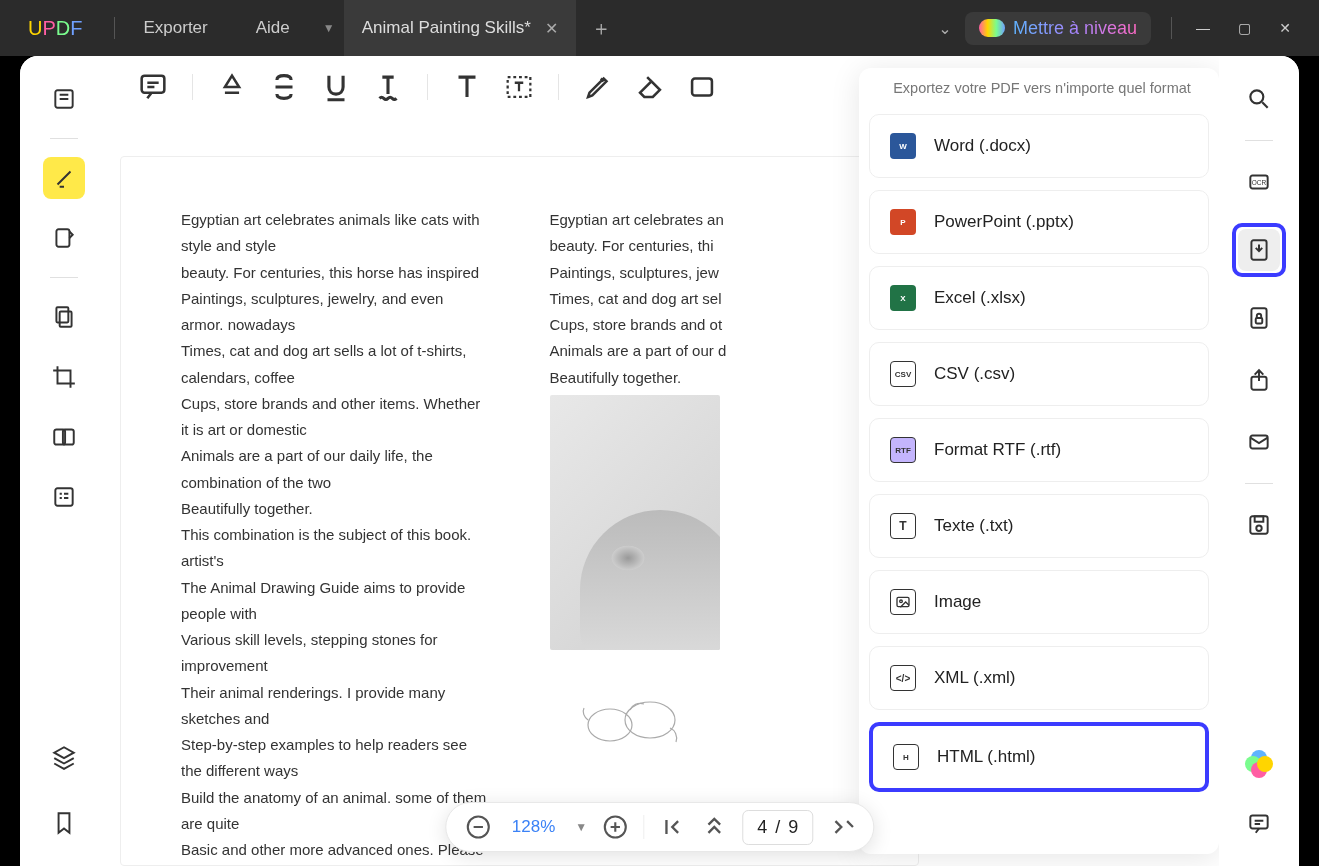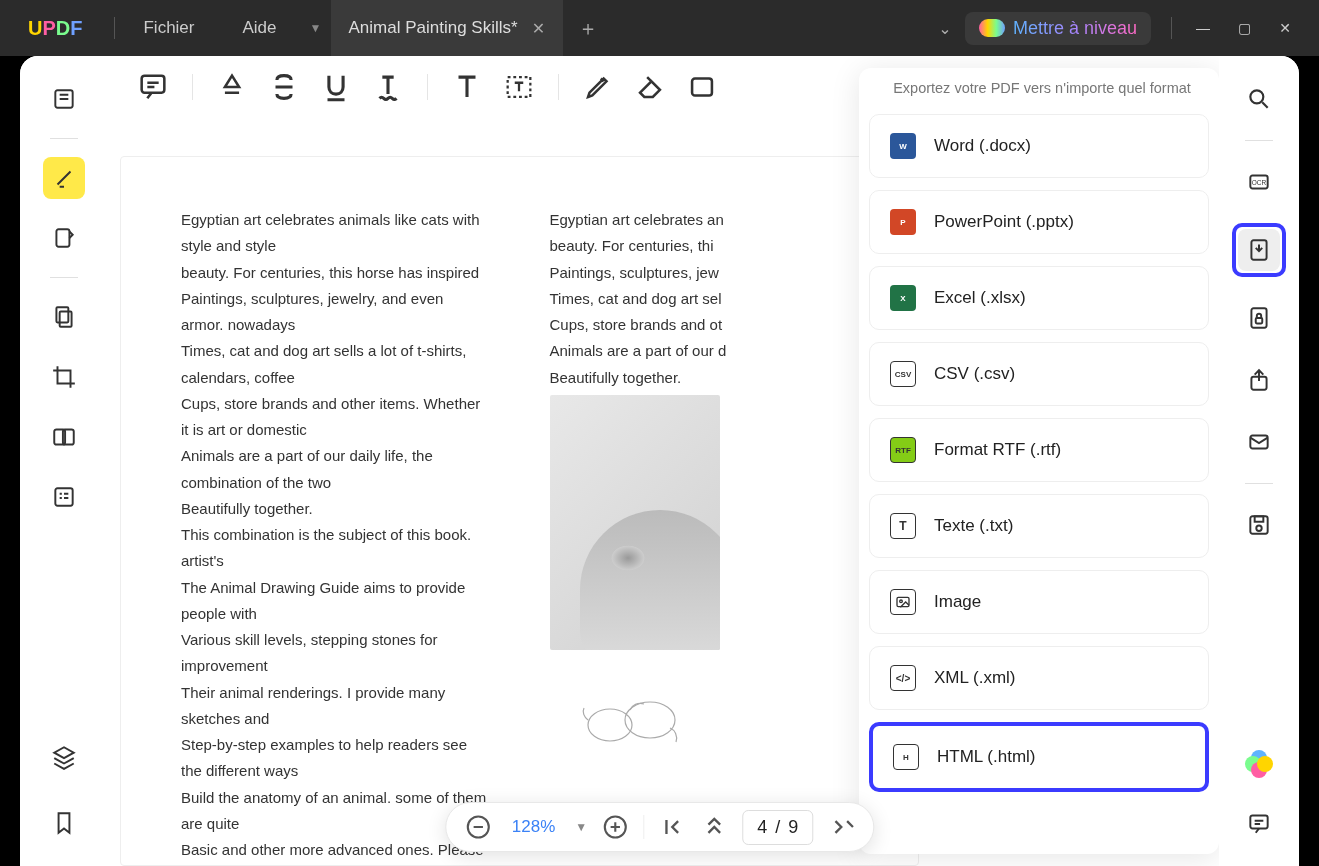--- a/index.html
+++ b/index.html
@@ -1,19 +1,19 @@
 <!DOCTYPE html>
 <html><head>
 <meta charset="utf-8">
 <style>
 * { margin: 0; padding: 0; box-sizing: border-box; font-family: -apple-system, BlinkMacSystemFont, "Segoe UI", sans-serif; }
 body { width: 1319px; height: 866px; background: #000; overflow: hidden; }
 
 .titlebar { height: 56px; background: #2b2b2b; display: flex; align-items: center; color: #ccc; }
-.logo { padding: 0 28px; font-weight: 700; font-size: 20px; }
+.logo { padding: 0 28px; font-weight: 400; font-size: 20px; }
 .logo .u { color: #ffd500; }
 .logo .p { color: #ff5ea3; }
 .logo .d { color: #7afc8e; }
 .logo .f { color: #6fa0ff; }
 .menu-sep { width: 1px; height: 22px; background: #555; margin: 0 4px; }
 .menu-item { padding: 0 24px; font-size: 17px; cursor: pointer; }
 .tab-drop { width: 30px; text-align: center; color: #888; font-size: 12px; }
 .tab { background: #3a3a3a; display: flex; align-items: center; padding: 0 18px; height: 73px; gap: 14px; font-size: 17px; color: #ddd; }
 .tab-close { color: #aaa; font-size: 16px; }
 .tab-add { width: 50px; text-align: center; font-size: 20px; color: #aaa; }
@@ -71,21 +71,21 @@
 .flower .p2{ background:#7afc8e; top:6px; left:0;}
 .flower .p3{ background:#ff5ea3; top:12px; left:6px;}
 .flower .p4{ background:#ffd500; top:6px; left:12px;}
 </style>
 </head>
 <body>
 
 <div class="titlebar">
   <div class="logo"><span class="u">U</span><span class="p">P</span><span class="d">D</span><span class="f">F</span></div>
   <div class="menu-sep"></div>
-  <div class="menu-item">Fichier</div>
+  <div class="menu-item">Exporter</div>
   <div class="menu-item">Aide</div>
   <div class="tab-drop">▼</div>
   <div class="tab">
     <span>Animal Painting Skills*</span>
     <span class="tab-close">✕</span>
   </div>
   <div class="tab-add">＋</div>
   <div class="tab-spacer"></div>
   <div class="tab-chevron">⌄</div>
   <div class="upgrade">
@@ -276,21 +276,21 @@
       </div>
     <div class="export-item">
         <div class="fmt-icon" style="background:#217346">X</div>
         <span>Excel (.xlsx)</span>
       </div>
     <div class="export-item">
         <div class="fmt-icon" style="background:#fff;border:1.5px solid #333;color:#333">CSV</div>
         <span>CSV (.csv)</span>
       </div>
     <div class="export-item">
-        <div class="fmt-icon" style="background:#84cc16;border:1.5px solid #333;color:#333">RTF</div>
+        <div class="fmt-icon" style="background:#c4b5fd;border:1.5px solid #333;color:#333">RTF</div>
         <span>Format RTF (.rtf)</span>
       </div>
     <div class="export-item">
         <div class="fmt-icon" style="background:#fff;border:1.5px solid #333;color:#333;font-size:12px">T</div>
         <span>Texte (.txt)</span>
       </div>
     <div class="export-item">
         <div class="fmt-icon" style="background:#fff;border:1.5px solid #333">
           <svg width="16" height="16" viewBox="0 0 24 24" fill="none" stroke="#333" stroke-width="2">
             <rect x="3" y="5" width="18" height="14" rx="2"></rect>

